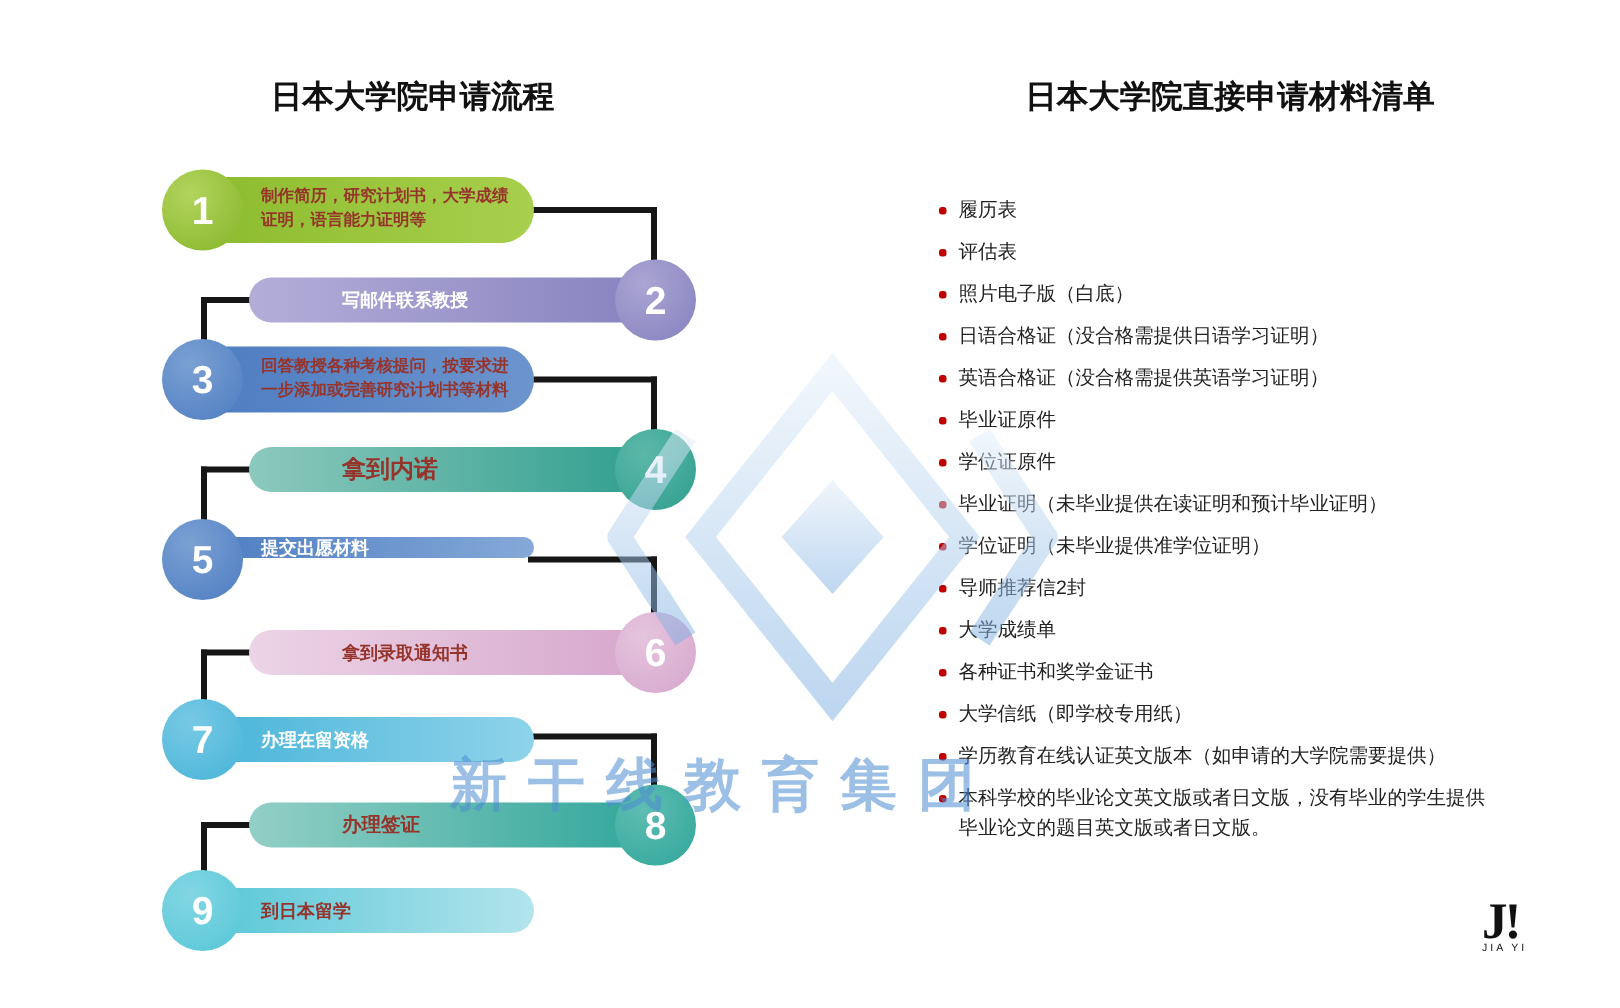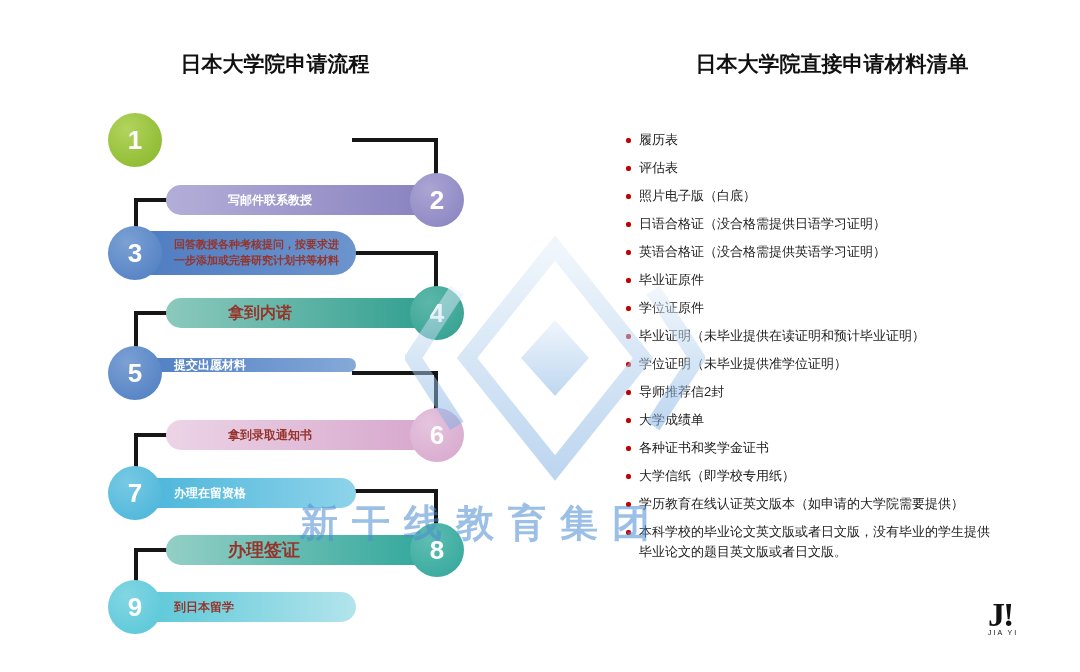--- a/index.html
+++ b/index.html
@@ -1,20 +1,20 @@
 <!DOCTYPE html>
 <html><head>
 <meta charset="utf-8">
 <style>
   html,body{margin:0;padding:0;background:#fff;}
   .canvas{position:relative;width:1080px;height:672px;background:#ffffff;overflow:hidden;
           font-family:"Liberation Sans","DejaVu Sans",sans-serif;}
   .title{position:absolute;font-weight:bold;font-size:21px;color:#111;text-align:center;z-index:4;}
   .title-left{left:125px;top:50px;width:300px;}
-  .title-right{left:680px;top:50px;width:280px;margin-left:12px;}
+  .title-right{left:680px;top:50px;width:280px;}
 
   .conn{position:absolute;background:#161616;z-index:1;}
   .cn1{left:352px;top:138px;width:86px;height:4px;}
   .cn2{left:434px;top:138px;width:4px;height:37px;}
   .cn3{left:134px;top:198px;width:34px;height:4px;}
   .cn4{left:134px;top:198px;width:4px;height:30px;}
   .cn5{left:352px;top:251px;width:86px;height:4px;}
   .cn6{left:434px;top:251px;width:4px;height:37px;}
   .cn7{left:134px;top:311px;width:34px;height:4px;}
   .cn8{left:134px;top:311px;width:4px;height:37px;}
@@ -30,21 +30,21 @@
   .bar{position:absolute;display:flex;align-items:center;font-weight:bold;z-index:2;box-sizing:border-box;}
   .bar-left{border-radius:0 22px 22px 0;padding-left:44px;padding-right:12px;}
   .bar-right{border-radius:16px 0 0 16px;padding-left:62px;padding-right:40px;}
   .bar1{left:130px;top:118px;width:226px;height:44px;font-size:11px;line-height:1.45;}
   .bar2{left:166px;top:185px;width:271px;height:30px;font-size:12px;}
   .bar3{left:130px;top:231px;width:226px;height:44px;font-size:11px;line-height:1.45;}
   .bar4{left:166px;top:298px;width:271px;height:30px;font-size:16px;}
   .bar5{left:130px;top:358px;width:226px;height:14px;font-size:12px;}
   .bar6{left:166px;top:420px;width:271px;height:30px;font-size:12px;}
   .bar7{left:130px;top:478px;width:226px;height:30px;font-size:12px;}
-  .bar8{left:166px;top:535px;width:271px;height:30px;font-size:18px;}
+  .bar8{left:166px;top:535px;width:271px;height:30px;font-size:13px;}
   .bar9{left:130px;top:592px;width:226px;height:30px;font-size:12px;text-align:center;}
 
   .circle{position:absolute;width:54px;height:54px;border-radius:50%;display:flex;align-items:center;
           justify-content:center;color:#fff;font-size:26px;font-weight:bold;z-index:3;}
   .c1{left:108px;top:113px;}
   .c2{left:410px;top:173px;}
   .c3{left:108px;top:226px;}
   .c4{left:410px;top:286px;}
   .c5{left:108px;top:346px;}
   .c6{left:410px;top:408px;}
@@ -82,20 +82,23 @@
   <div class="conn cn8"></div>
   <div class="conn cn9"></div>
   <div class="conn cn10"></div>
   <div class="conn cn11"></div>
   <div class="conn cn12"></div>
   <div class="conn cn13"></div>
   <div class="conn cn14"></div>
   <div class="conn cn15"></div>
   <div class="conn cn16"></div>
 
+  <div class="bar bar-left bar1" style="background: linear-gradient(90deg, rgb(140, 187, 45), rgb(168, 207, 77)); color: rgb(150, 52, 43);">
+      <span>制作简历，研究计划书，大学成绩证明，语言能力证明等</span>
+    </div>
   <div class="circle c1" style="background: radial-gradient(circle at 35% 30%, rgb(178, 212, 94), rgb(134, 181, 39));">
       <span>1</span>
     </div>
 
   <div class="bar bar-right bar2" style="background: linear-gradient(90deg, rgb(179, 174, 216), rgb(135, 129, 191)); color: rgb(255, 255, 255);">
       <span>写邮件联系教授</span>
     </div>
   <div class="circle c2" style="background: radial-gradient(circle at 35% 30%, rgb(170, 165, 211), rgb(135, 129, 191));">
       <span>2</span>
     </div>

